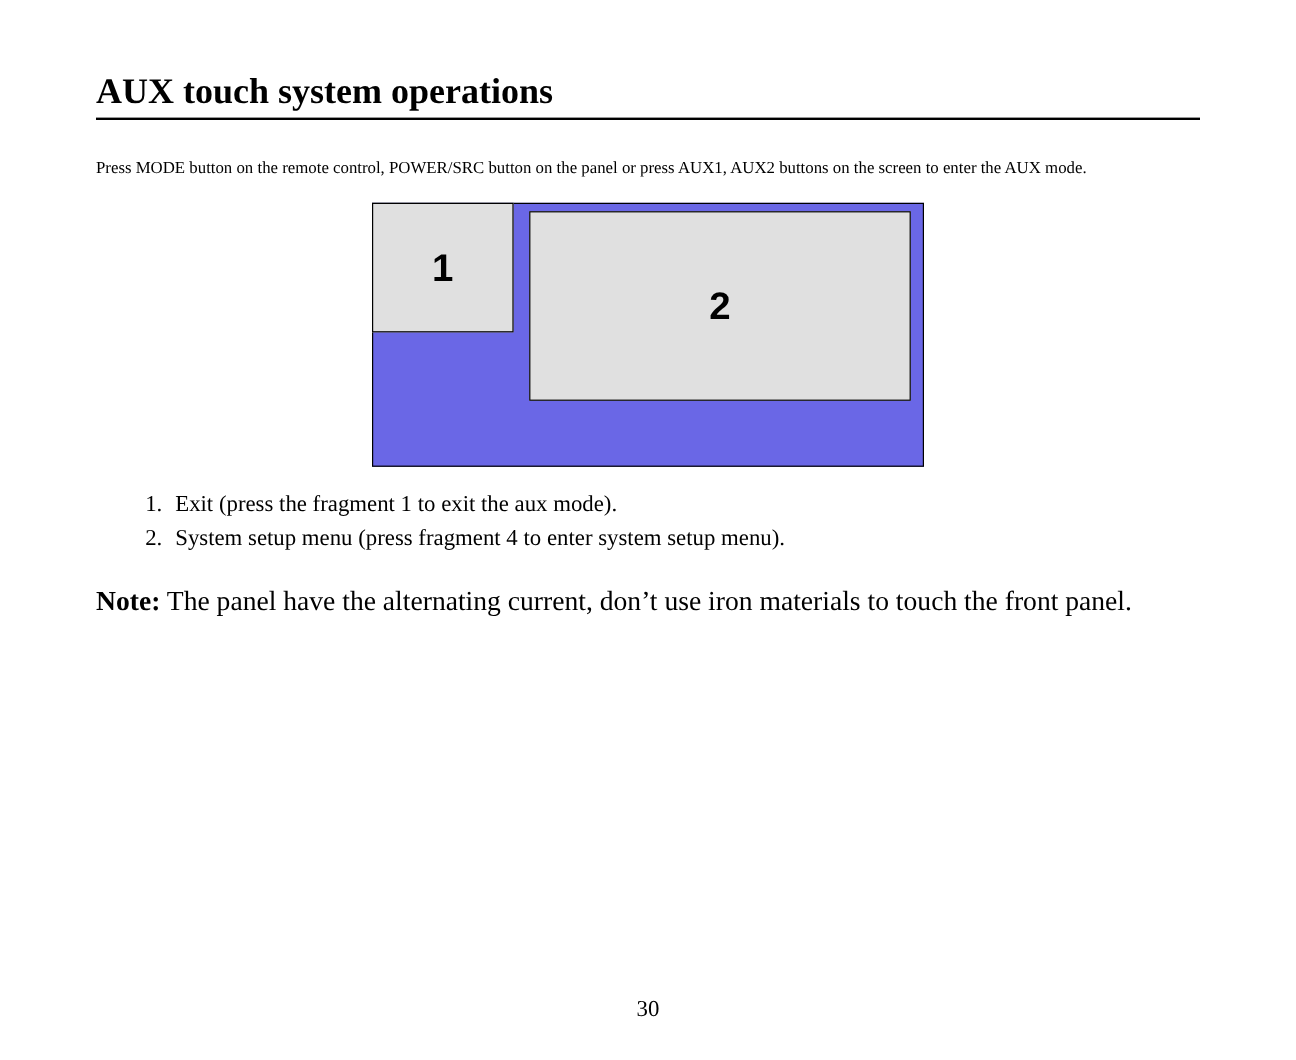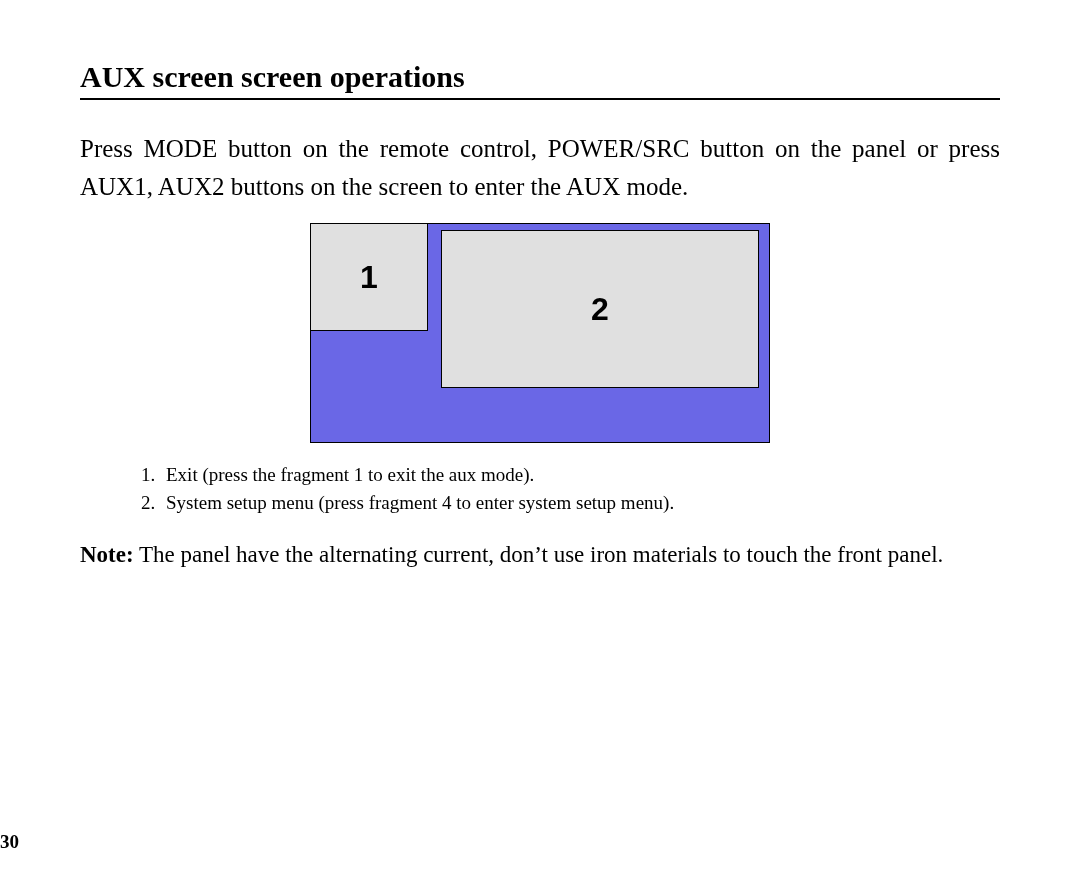--- a/index.html
+++ b/index.html
@@ -20,21 +20,21 @@
     font-size: 30px;
     font-weight: bold;
     margin: 0 0 4px 0;
   }
   .hr {
     border: none;
     border-top: 2px solid #000;
     margin: 0 0 30px 0;
   }
   .intro {
-    font-size: 25px;
+    font-size: 14px;
     line-height: 1.5;
     text-align: justify;
     margin: 0 0 18px 0;
   }
   .figure-wrap {
     display: flex;
     justify-content: center;
     margin: 0 0 18px 0;
   }
   .figure {
@@ -83,46 +83,44 @@
     margin: 0 0 6px 0;
   }
   ol.steps {
     font-size: 19px;
     line-height: 1.45;
     margin: 0 0 22px 0;
     padding-left: 60px;
   }
   ol.steps li {
     padding-left: 6px;
-    margin-left: 20px;
   }
   .note {
     font-size: 23px;
     line-height: 1.5;
     margin: 0;
   }
   .note .label {
     font-weight: bold;
   }
   .page-number {
     position: absolute;
     bottom: 30px;
     left: 0;
     width: 100%;
-    text-align: left;
+    text-align: center;
     font-size: 19px;
-    font-weight: bold;
   }
 </style>
 </head>
 <body>
 
 <div class="page">
 
-  <h1 class="title">AUX screen screen operations</h1>
+  <h1 class="title">AUX touch system operations</h1>
   <hr class="hr">
 
   <p class="intro">Press MODE button on the remote control, POWER/SRC button on the panel or press AUX1, AUX2 buttons on the screen to enter the AUX mode.</p>
 
   <div class="figure-wrap">
     <div class="figure">
       <div class="frag1">
         <span>1</span>
       </div>
       <div class="frag2">

